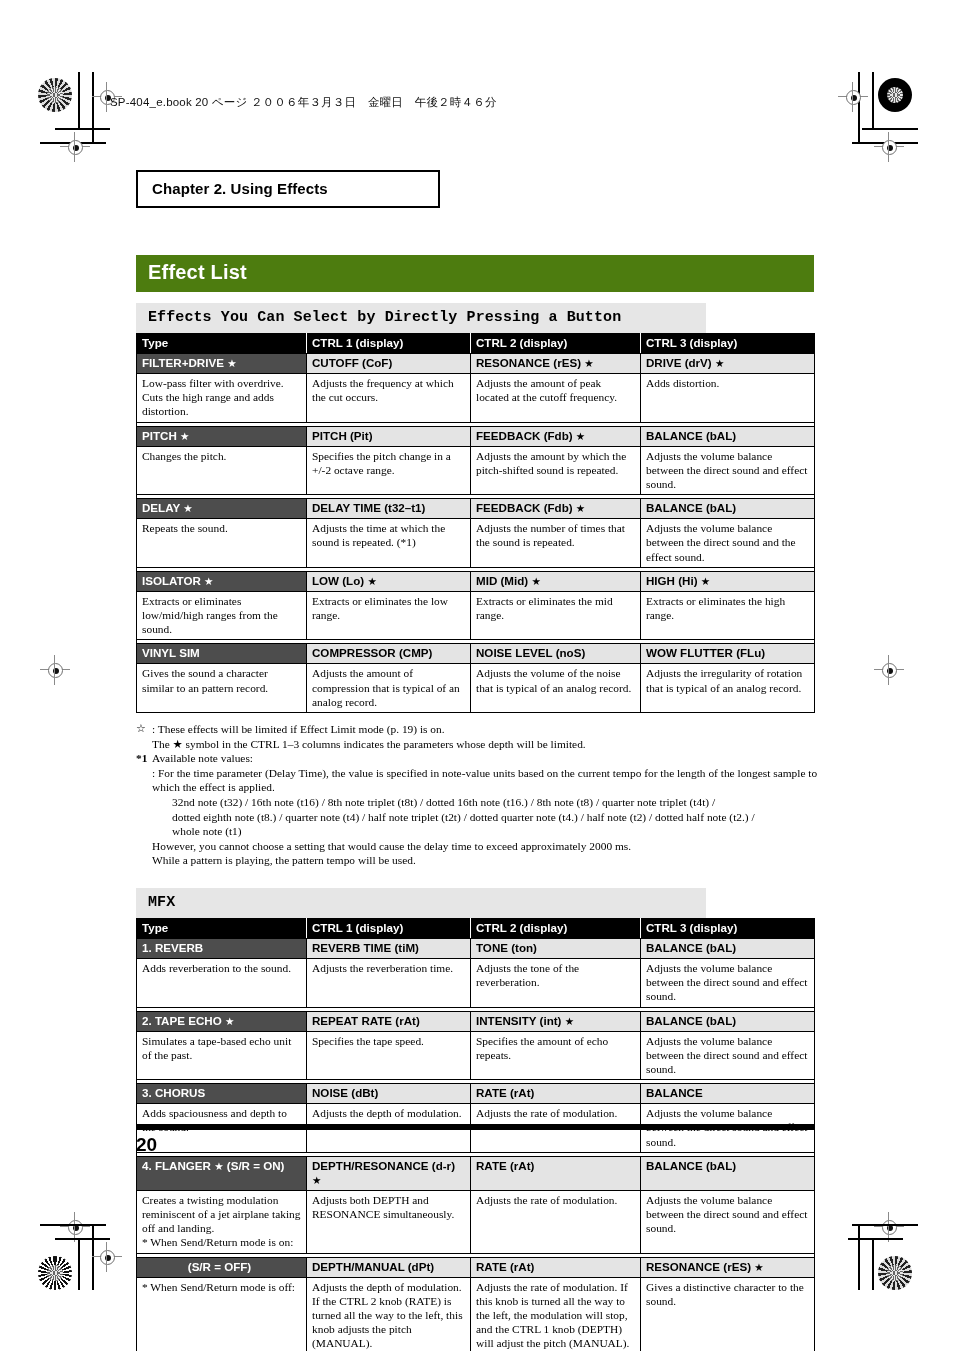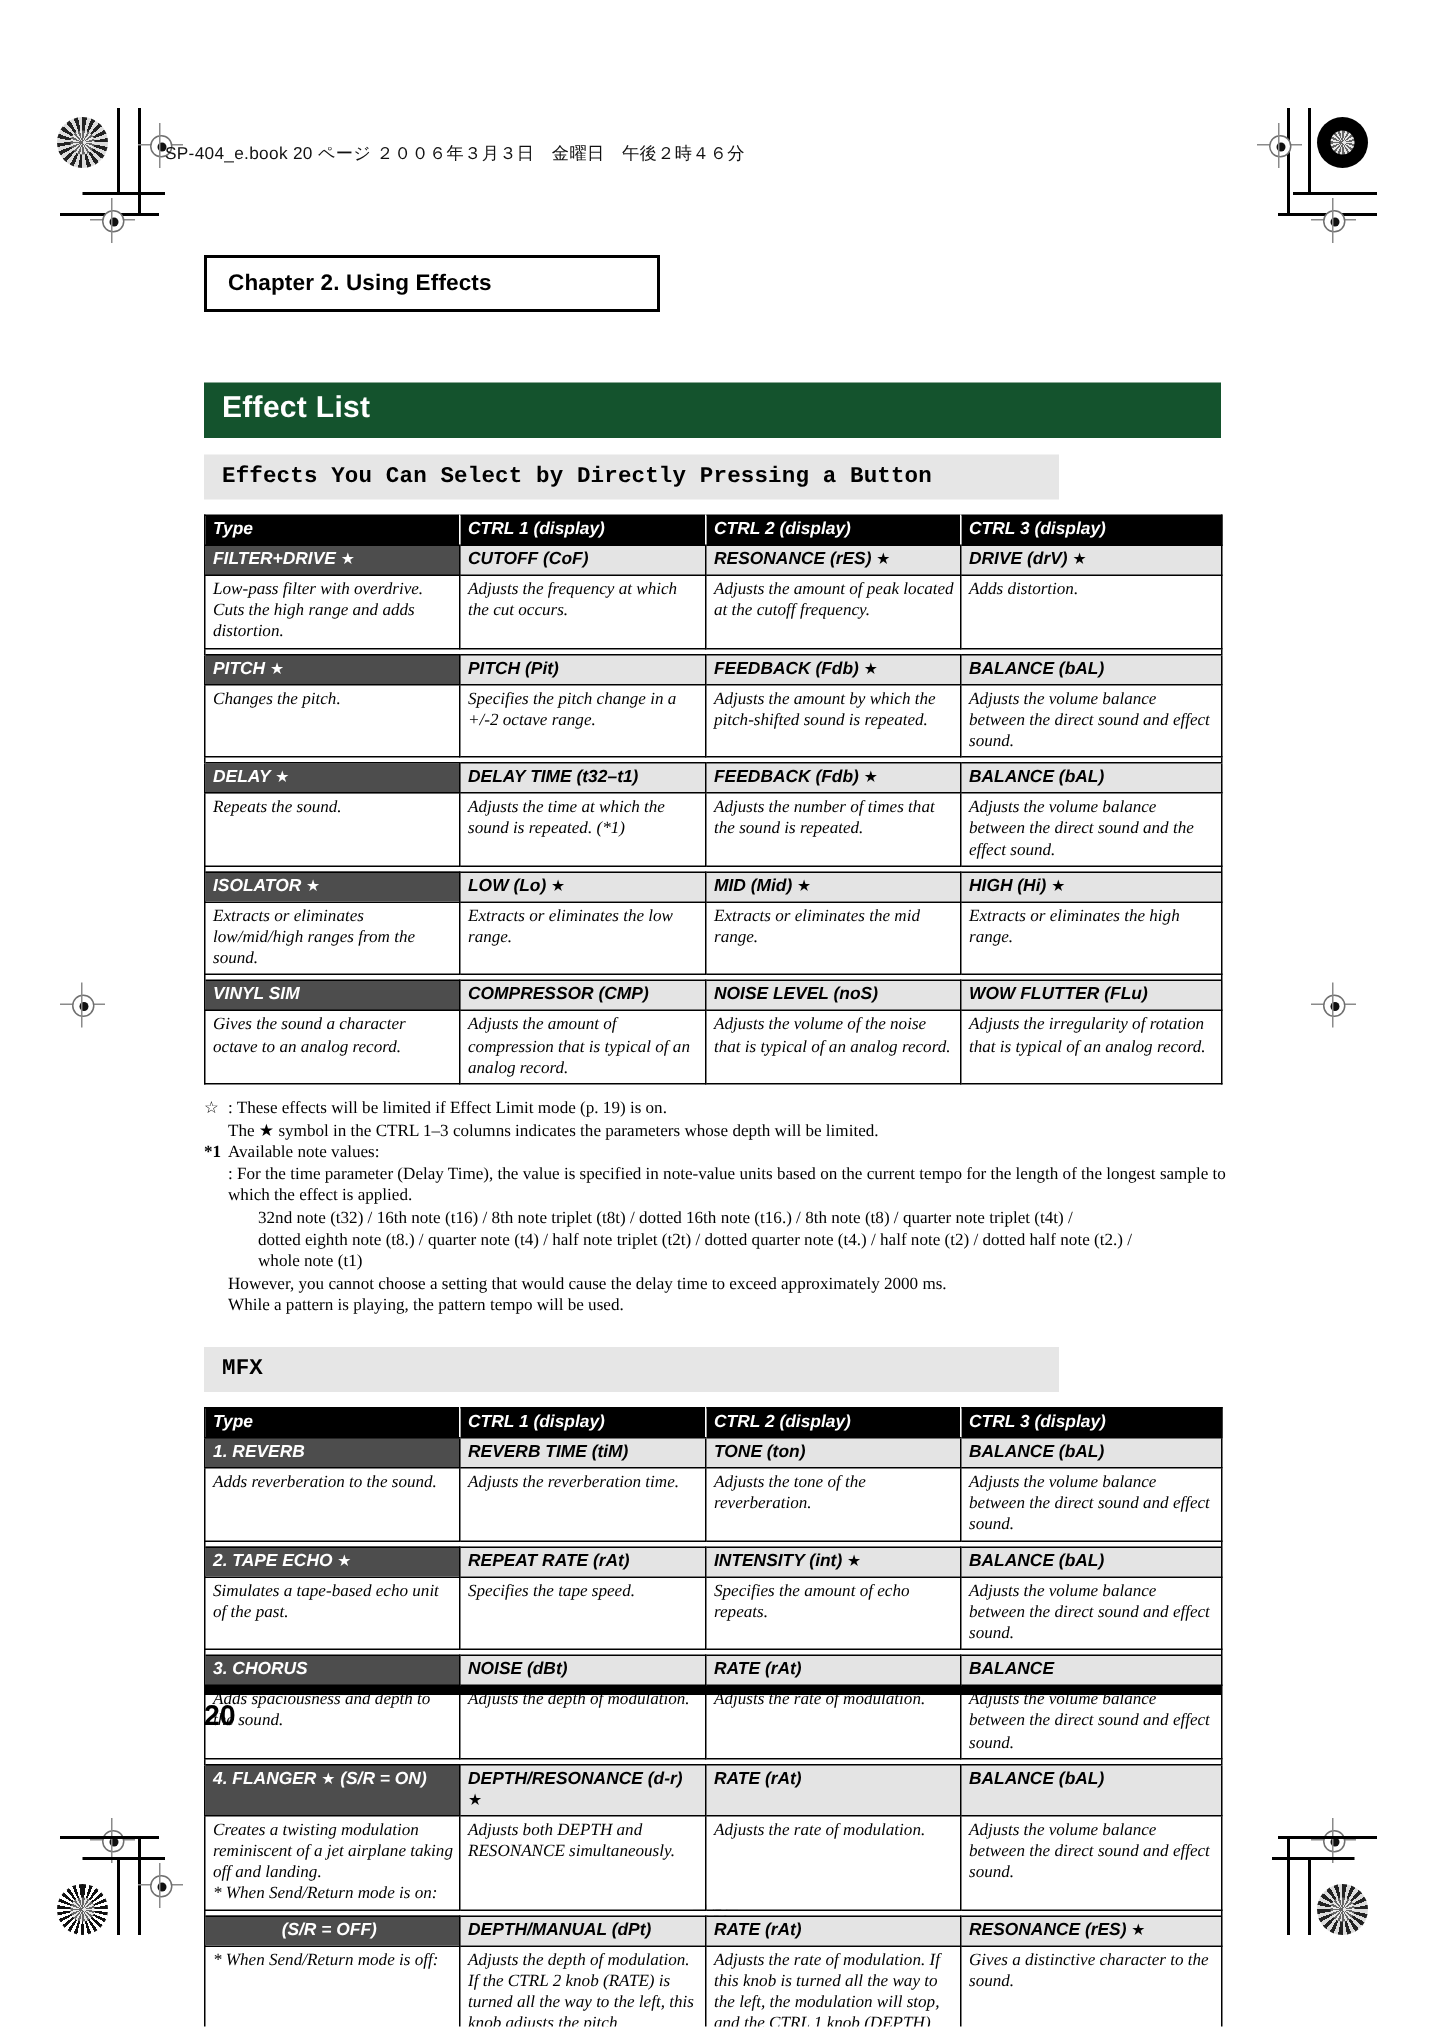--- a/index.html
+++ b/index.html
@@ -40,44 +40,42 @@
   .chapter-box{
     width:304px;border:2.5px solid #000;
     padding:8px 14px 9px 14px;
     font-family:"Liberation Sans", sans-serif;
     font-weight:bold;font-size:15px;letter-spacing:.1px;
     box-sizing:border-box;
   }
 
   .h1-bar{
     margin-top:47px;
-    background:#14532d;color:#fff;
+    background:#4d7c0f;color:#fff;
     font-family:"Liberation Sans", sans-serif;
     font-weight:bold;font-size:20px;letter-spacing:.2px;
     padding:6px 12px 8px 12px;
     box-sizing:border-box;width:678px;
   }
 
   .h2-bar{
     margin-top:11px;
     background:#e6e6e6;color:#000;
     font-family:Liberation Mono, monospace;
     font-weight:bold;font-size:15px;letter-spacing:.1px;
     padding:6px 12px 7px 12px;
     box-sizing:border-box;width:570px;
   }
   .h2-bar.mfx{margin-top:0;}
 
   
   table.eff{
     border-collapse:collapse;
     width:678px;
-    margin-top:10px;
     table-layout:fixed;
-    font-style:italic;
   }
   table.eff col.c1{width:170px;}
   table.eff col.c2{width:164px;}
   table.eff col.c3{width:170px;}
   table.eff col.c4{width:174px;}
 
   table.eff td{
     border-left:1px solid #000;
     border-right:1px solid #000;
     vertical-align:top;
@@ -301,21 +299,21 @@
         <tr class="spacer">
           <td colspan="4"></td>
         </tr>
         <tr class="param">
           <td class="typecell">VINYL SIM</td>
           <td class="">COMPRESSOR (CMP)</td>
           <td class="">NOISE LEVEL (noS)</td>
           <td class="">WOW FLUTTER (FLu)</td>
         </tr>
         <tr class="desc">
-          <td>Gives the sound a character octave to an analog record.</td>
+          <td>Gives the sound a character similar to an pattern record.</td>
           <td>Adjusts the amount of compression that is typical of an analog record.</td>
           <td>Adjusts the volume of the noise that is typical of an analog record.</td>
           <td>Adjusts the irregularity of rotation that is typical of an analog record.</td>
         </tr>
       </tbody>
   </table>
 
   <div class="notes">
     <div class="note-row">
       <div class="note-key hollow">☆</div>

